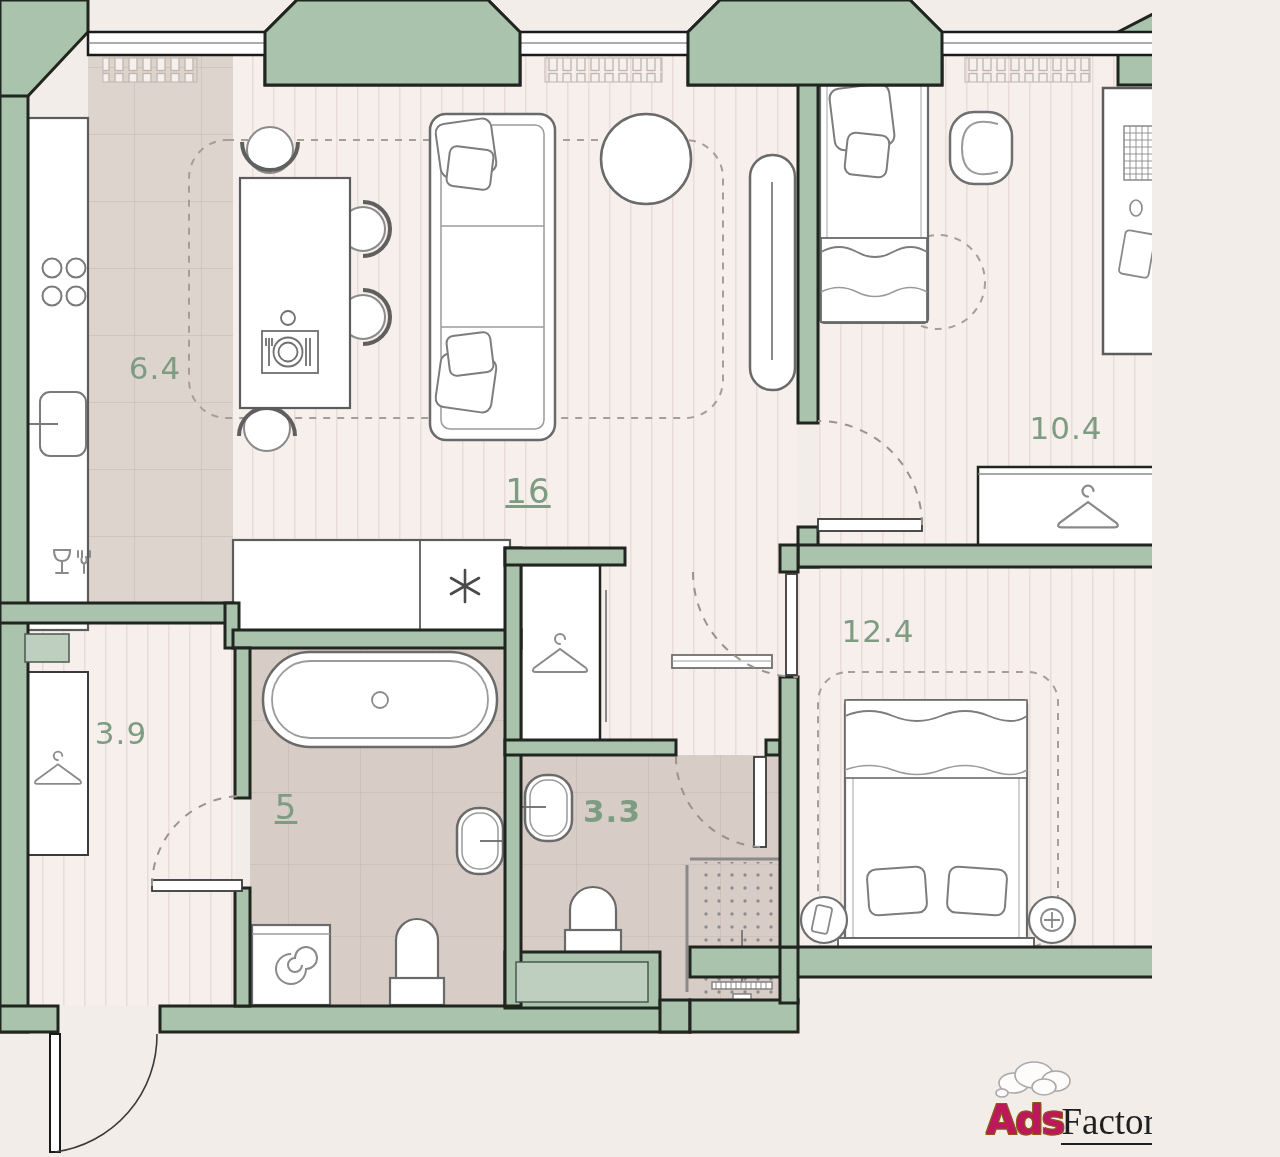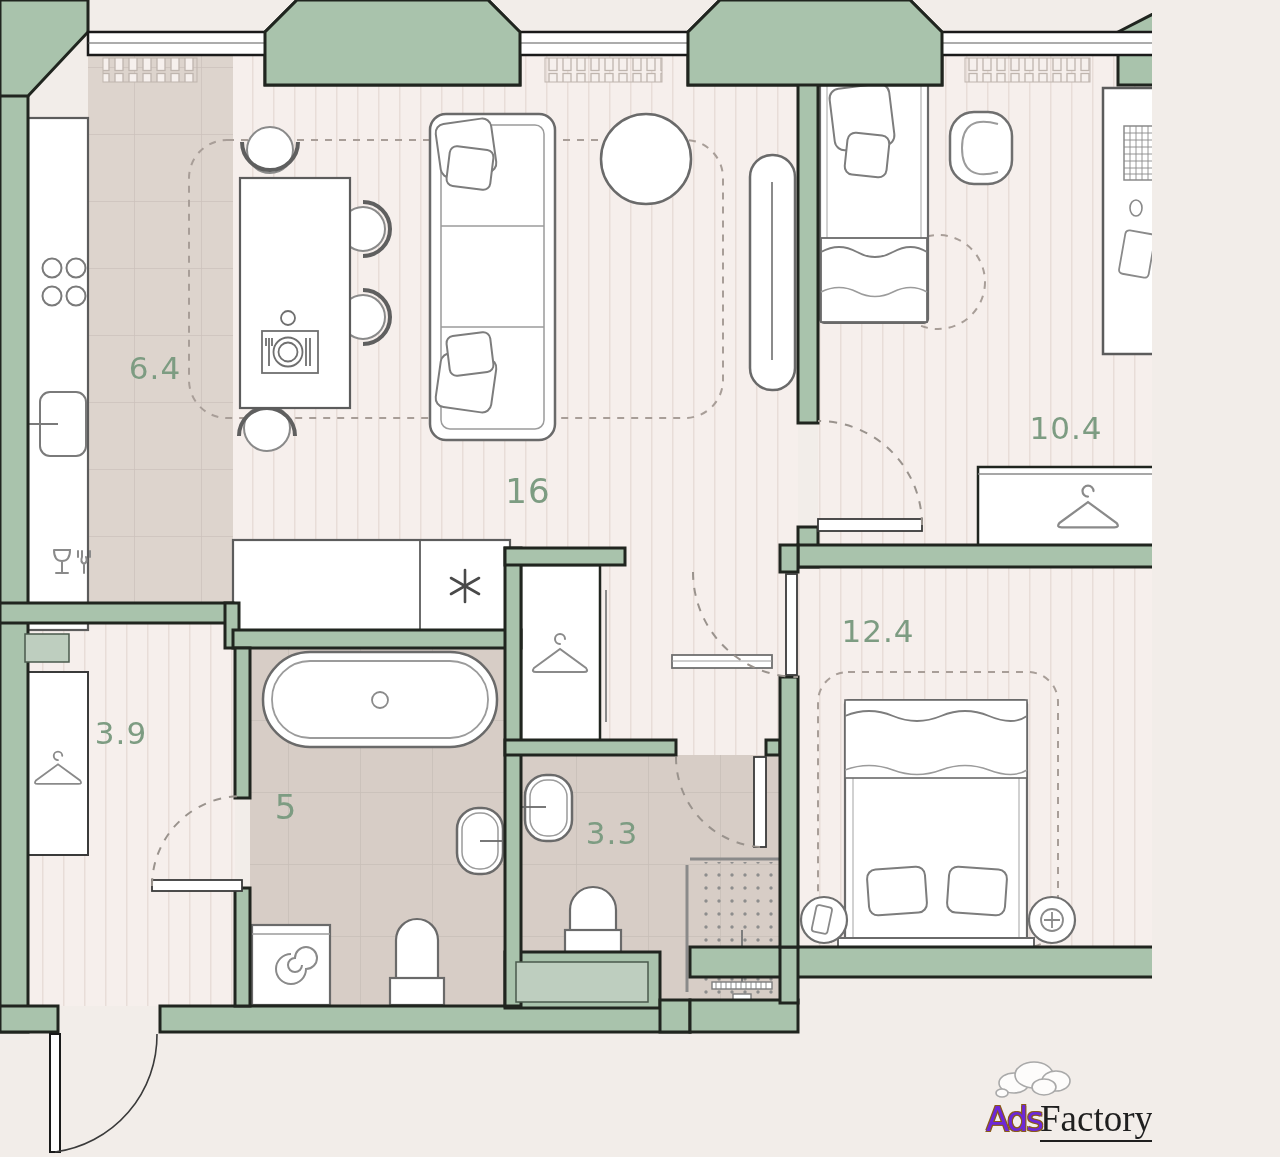--- a/index.html
+++ b/index.html
@@ -1,26 +1,26 @@
 <!DOCTYPE html>
 <html><head>
 <meta charset="utf-8">
 <style>
   html,body{margin:0;padding:0;background:#f2ede9;}
   .stage{position:relative;width:1152px;height:1157px;background:#f2ede9;overflow:hidden;
          font-family:"DejaVu Sans",sans-serif;}
   .stage svg{position:absolute;left:0;top:0;}
   .room-label{position:absolute;transform:translate(-50%,-50%);color:#7d9c82;
               font-size:31px;letter-spacing:1px;font-weight:400;}
-  .room-label.big{font-size:34px;}
+  .room-label.big{font-size:34px;text-decoration:underline;}
   .watermark{position:absolute;right:6px;bottom:4px;width:160px;height:100px;}
   .wm-cloud{position:absolute;left:28px;top:0;}
   .wm-text{position:absolute;left:0;top:44px;width:160px;white-space:nowrap;}
-  .wm-ads{font-family:"DejaVu Sans",sans-serif;font-weight:normal;font-size:34px;
-          color:#6d28d9;letter-spacing:-2px;
+  .wm-ads{font-family:"DejaVu Sans",sans-serif;font-weight:bold;font-size:40px;
+          color:#be185d;letter-spacing:-2px;
           text-shadow:-1px -1px 0 #8a5a1a,1px -1px 0 #8a5a1a,-1px 1px 0 #8a5a1a,1px 1px 0 #8a5a1a;}
   .wm-factory{font-family:"Liberation Serif","DejaVu Serif",serif;font-size:37px;color:#1f1f1f;
               border-bottom:2px solid #1f1f1f;padding-bottom:1px;margin-left:-2px;}
 </style>
 </head>
 <body>
 
 <div class="stage">
 <svg width="1280" height="1157" viewBox="0 0 1280 1157">
   <defs>
@@ -369,21 +369,21 @@
       <rect x="754" y="757" width="12" height="90" fill="#ffffff" stroke="#3a3a3a" stroke-width="1.8"></rect>
       <path d="M 760,847 A 90,90 0 0 1 676,757" fill="none" stroke="#9a938d" stroke-width="2" stroke-dasharray="8,8"></path>
     </g>
   </g>
 </svg>
 
   <div class="room-label" style="left:155px;top:368px;">6.4</div>
   <div class="room-label big" style="left:528px;top:491px;">16</div>
   <div class="room-label" style="left:121px;top:733px;">3.9</div>
   <div class="room-label big" style="left:286px;top:807px;">5</div>
-  <div class="room-label" style="left:612px;top:833px;">3.3</div>
+  <div class="room-label" style="left:612px;top:811px;font-weight:bold;">3.3</div>
   <div class="room-label" style="left:1066px;top:421px;margin-top:7px;">10.4</div>
   <div class="room-label" style="left:866px;top:631px;margin-left:12px;">12.4</div>
 
   <div class="watermark">
     <svg class="wm-cloud" width="90" height="46" viewBox="0 0 90 46">
       <g fill="#fdfcfb" stroke="#a9a9a9" stroke-width="1.6">
         <ellipse cx="28" cy="30" rx="15" ry="10"></ellipse>
         <ellipse cx="48" cy="22" rx="19" ry="13"></ellipse>
         <ellipse cx="70" cy="28" rx="14" ry="10"></ellipse>
         <ellipse cx="58" cy="34" rx="12" ry="8"></ellipse>

